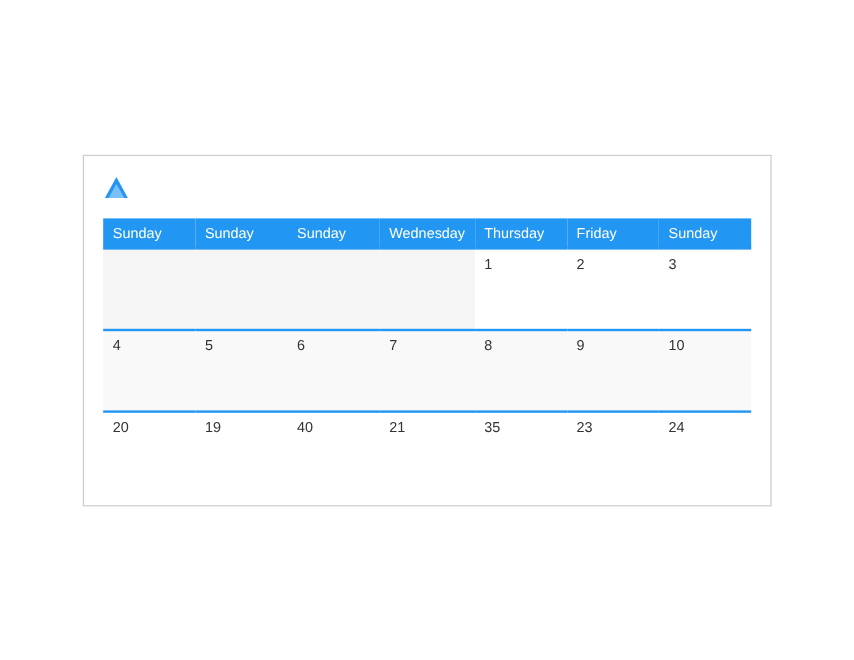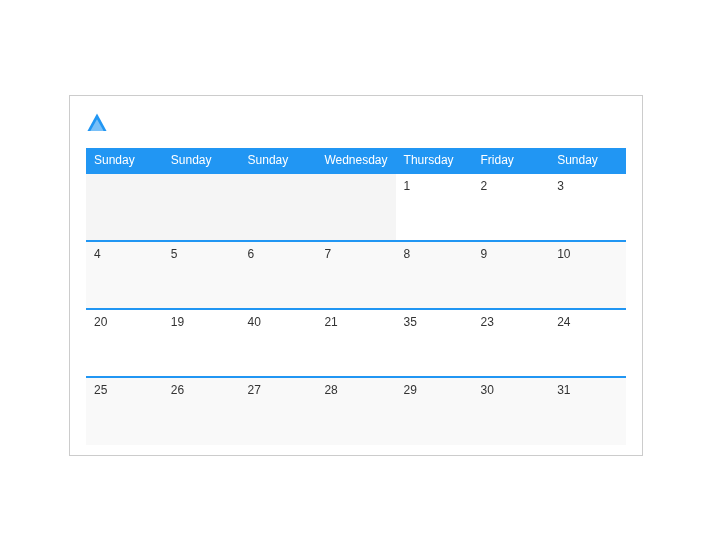--- a/index.html
+++ b/index.html
@@ -150,24 +150,15 @@
         </tr>
         <tr>
           <td>20</td>
           <td>19</td>
           <td>40</td>
           <td>21</td>
           <td>35</td>
           <td>23</td>
           <td>24</td>
         </tr>
-        <tr>
-          <td>25</td>
-          <td>26</td>
-          <td>27</td>
-          <td>28</td>
-          <td>29</td>
-          <td>30</td>
-          <td>31</td>
-        </tr>
       </tbody>
   </table>
 </div>
 
 </body></html>

